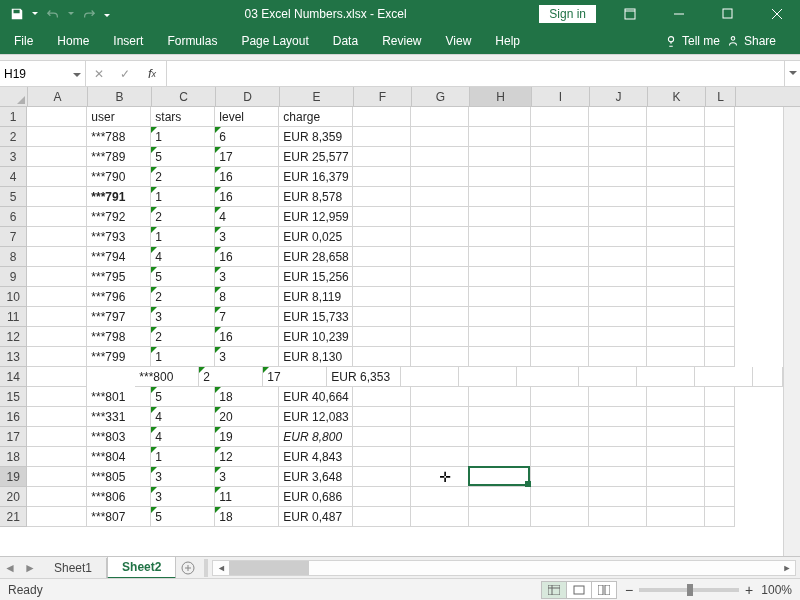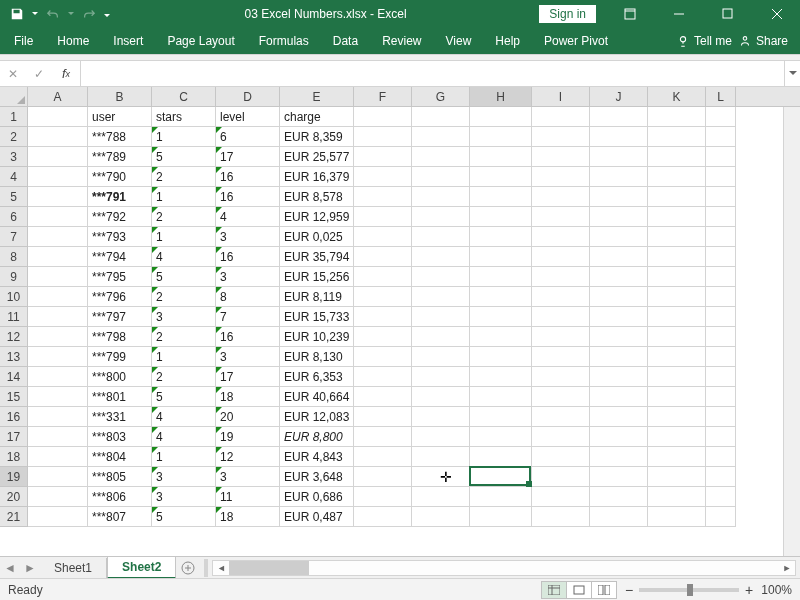--- a/index.html
+++ b/index.html
@@ -14,21 +14,21 @@
 .title-center { flex: 1; text-align: center; font-size: 12px; }
 .title-right { display: flex; align-items: center; gap: 3px; justify-content: center; }
 .signin-btn { background: #fff; color: #217346; padding: 2px 10px; font-size: 12px; margin-right: 8px; cursor: pointer; }
 .win-btn { width: 46px; height: 28px; display: flex; align-items: center; justify-content: center; cursor: pointer; }
 .win-btn svg { width: 12px; height: 12px; }
 
 
 .ribbon-tabs { background: #217346; height: 26px; display: flex; color: #fff; font-size: 12px; padding-left: 2px; align-items: stretch; }
 .ribbon-tab { padding: 0 12px; display: flex; align-items: center; cursor: pointer; }
 .ribbon-tab.file { background: transparent; }
-.ribbon-right { margin-left: auto; display: flex; align-items: center; padding-right: 12px; gap: 6px; }
+.ribbon-right { margin-left: auto; display: flex; align-items: center; padding-right: 24px; gap: 6px; }
 .ribbon-rbtn { display: flex; align-items: center; gap: 4px; cursor: pointer; }
 
 
 .ribbon-sep { height: 1px; background: #d4d4d4; }
 
 
 .formula-row { height: 26px; display: flex; align-items: stretch; border-bottom: 1px solid #d4d4d4; background: #fff; }
 .name-box { width: 86px; border-right: 1px solid #d4d4d4; display: flex; align-items: center; padding: 0 4px; font-size: 12px; }
 .name-box input { border: none; width: 56px; font-size: 12px; outline: none; }
 .name-dd { margin-left: auto; }
@@ -150,27 +150,26 @@
           <line x1="11" y1="1" x2="1" y2="11"></line>
         </svg>
     </div>
   </div>
 </div>
 
 <div class="ribbon-tabs">
   <div class="ribbon-tab file">File</div>
   <div class="ribbon-tab">Home</div>
   <div class="ribbon-tab">Insert</div>
+  <div class="ribbon-tab">Formulas</div>
   <div class="ribbon-tab">Page Layout</div>
-  <div class="ribbon-tab">Formulas</div>
   <div class="ribbon-tab">Data</div>
   <div class="ribbon-tab">Review</div>
   <div class="ribbon-tab">View</div>
   <div class="ribbon-tab">Help</div>
-  <div class="ribbon-tab">Power Pivot</div>
   <div class="ribbon-right">
     <div class="ribbon-rbtn">
       <svg width="14" height="14" viewBox="0 0 16 16" fill="none" stroke="#fff" stroke-width="1.2">
           <circle cx="8" cy="6" r="3"></circle>
           <path d="M8 9v2M6 14h4"></path>
         </svg>
       <span>Tell me</span>
     </div>
     <div class="ribbon-rbtn">
       <svg width="14" height="14" viewBox="0 0 16 16" fill="none" stroke="#fff" stroke-width="1.2">
@@ -178,20 +177,26 @@
           <path d="M4 13c0-2 2-3 4-3s4 1 4 3"></path>
         </svg>
       <span>Share</span>
     </div>
   </div>
 </div>
 <div class="ribbon-sep"></div>
 <div class="gap"></div>
 
 <div class="formula-row">
+  <div class="name-box">
+    <input value="H19" style="">
+    <span class="name-dd"><svg width="8" height="5" viewBox="0 0 8 5">
+          <path d="M0 0l4 4 4-4z" fill="#666"></path>
+        </svg></span>
+  </div>
   <div class="fx-btns">
     <div class="fx-btn">✕</div>
     <div class="fx-btn">✓</div>
     <div class="fx-label">f<span style="font-size:9px;">x</span></div>
   </div>
   <input class="formula-input" value="" style="">
   <div class="formula-dd">
       <svg width="8" height="5" viewBox="0 0 8 5">
         <path d="M0 0l4 4 4-4z" fill="#666"></path>
       </svg>
@@ -335,21 +340,21 @@
           <div class="cell" style="width: 58px;"></div>
           <div class="cell" style="width: 58px;"></div>
           <div class="cell" style="width: 58px;"></div>
           <div class="cell" style="width: 30px;"></div>
         </div>
         <div class="row">
           <div class="cell" style="width: 60px;"></div>
           <div class="cell" style="width: 64px;">***794</div>
           <div class="cell green-tri" style="width: 64px;">4</div>
           <div class="cell green-tri" style="width: 64px;">16</div>
-          <div class="cell" style="width: 74px;">EUR 35,794</div>
+          <div class="cell" style="width: 74px;">EUR 28,658</div>
           <div class="cell" style="width: 58px;"></div>
           <div class="cell" style="width: 58px;"></div>
           <div class="cell" style="width: 62px;"></div>
           <div class="cell" style="width: 58px;"></div>
           <div class="cell" style="width: 58px;"></div>
           <div class="cell" style="width: 58px;"></div>
           <div class="cell" style="width: 30px;"></div>
         </div>
         <div class="row">
           <div class="cell" style="width: 60px;"></div>
@@ -416,21 +421,21 @@
           <div class="cell" style="width: 58px;"></div>
           <div class="cell" style="width: 58px;"></div>
           <div class="cell" style="width: 62px;"></div>
           <div class="cell" style="width: 58px;"></div>
           <div class="cell" style="width: 58px;"></div>
           <div class="cell" style="width: 58px;"></div>
           <div class="cell" style="width: 30px;"></div>
         </div>
         <div class="row">
           <div class="cell" style="width: 60px;"></div>
-          <div class="cell" style="width: 64px;">***800</div>
+          <div class="cell" style="width: 64px; margin-left: 48px;">***800</div>
           <div class="cell green-tri" style="width: 64px;">2</div>
           <div class="cell green-tri" style="width: 64px;">17</div>
           <div class="cell" style="width: 74px;">EUR 6,353</div>
           <div class="cell" style="width: 58px;"></div>
           <div class="cell" style="width: 58px;"></div>
           <div class="cell" style="width: 62px;"></div>
           <div class="cell" style="width: 58px;"></div>
           <div class="cell" style="width: 58px;"></div>
           <div class="cell" style="width: 58px;"></div>
           <div class="cell" style="width: 30px;"></div>

